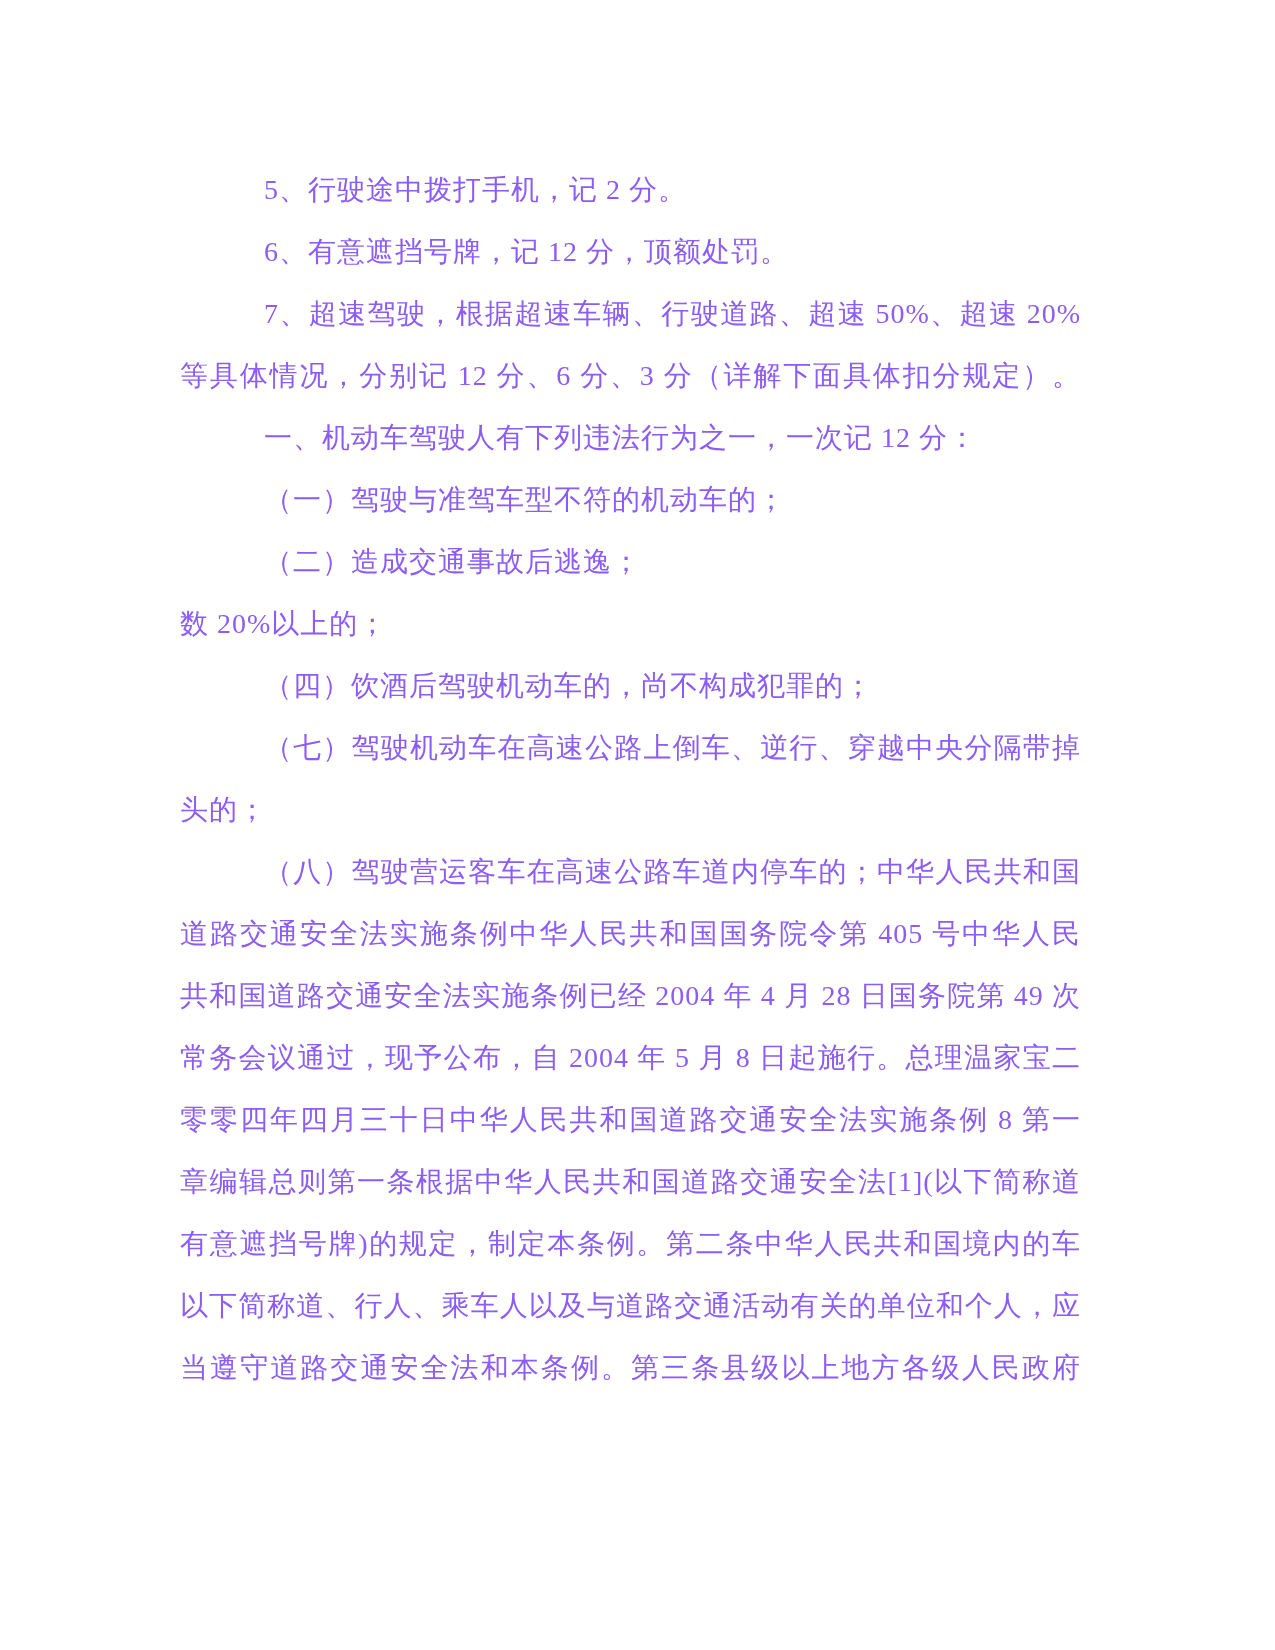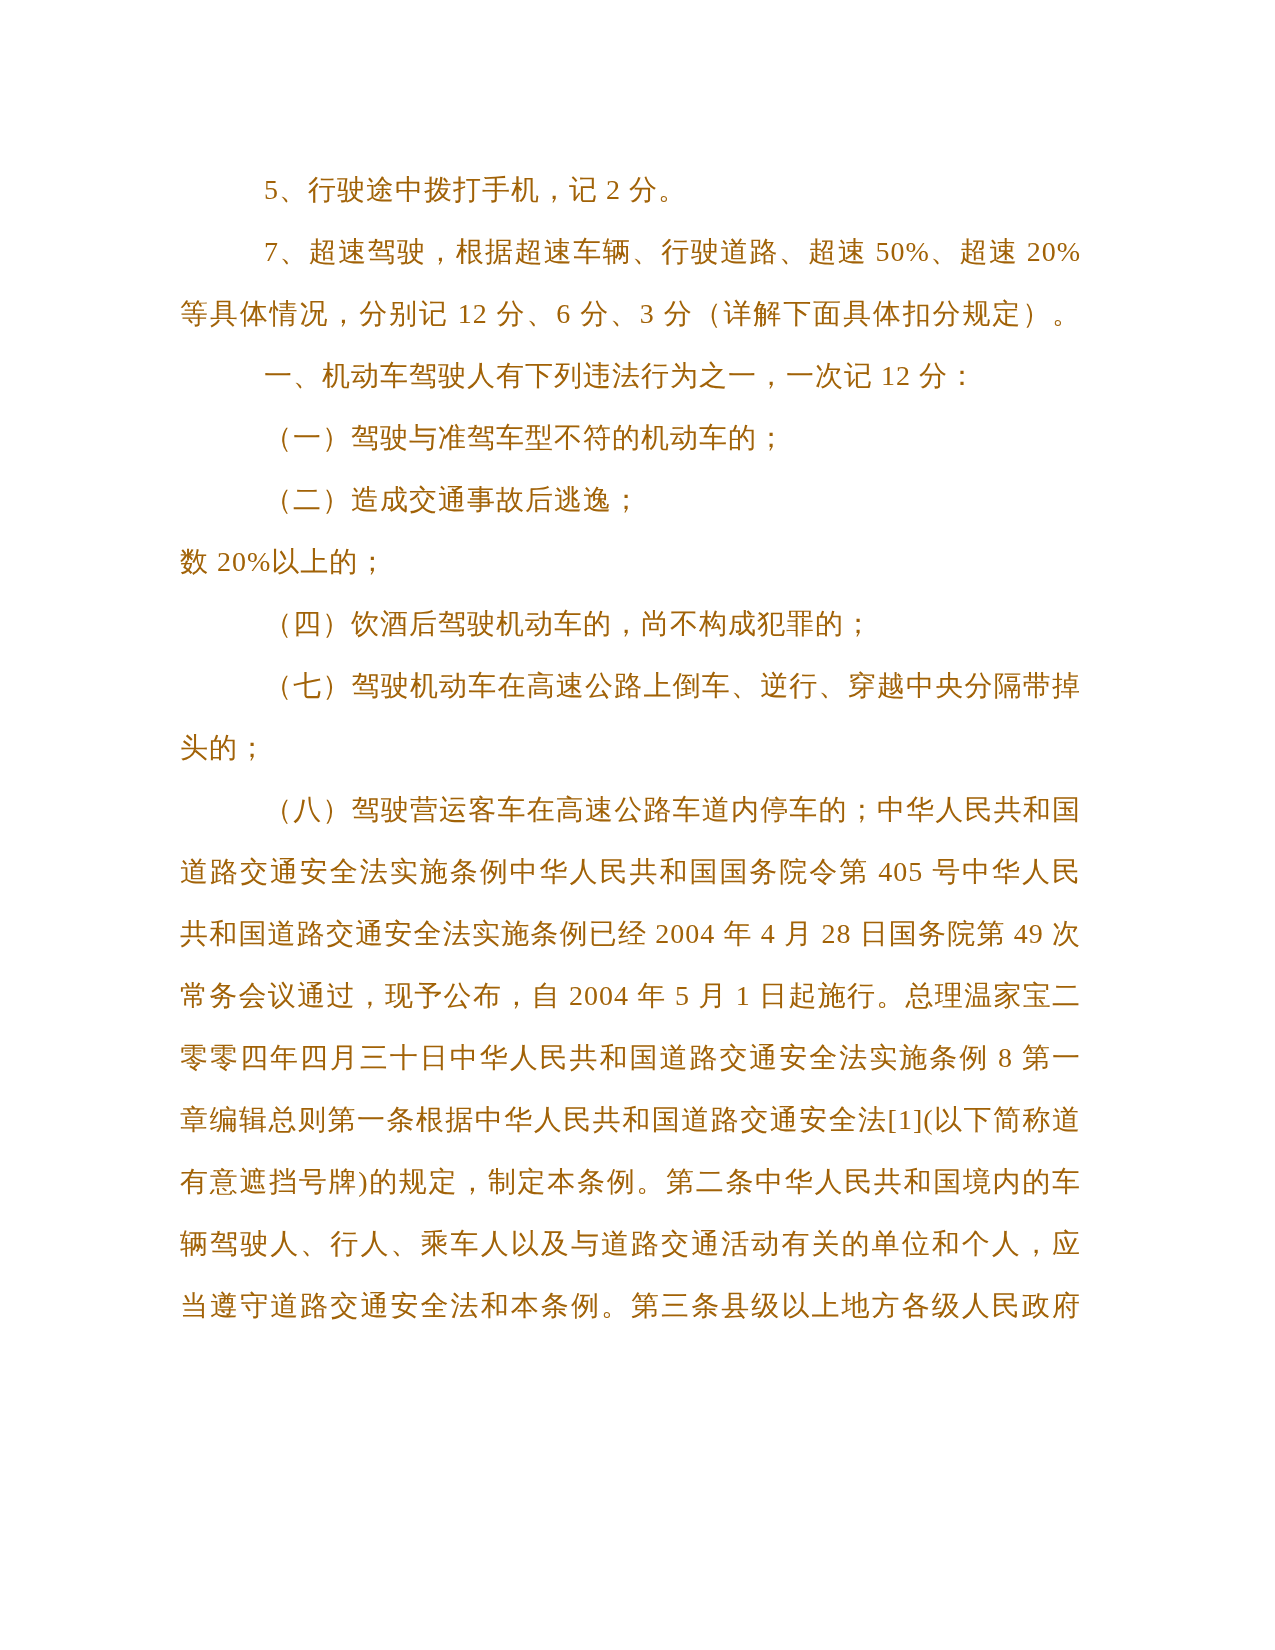--- a/index.html
+++ b/index.html
@@ -46,34 +46,35 @@
     white-space: normal;
     text-align: justify;
     text-align-last: justify;
     text-justify: inter-character;
   }
 </style>
 </head>
 <body style="background: rgb(255, 255, 255);">
 
 <div class="page">
-  <div class="doc-body" style="color: #a16207;">
+  <div class="doc-body" style="color: #8b5cf6;">
       <div class="text-line indent">5、行驶途中拨打手机，记 2 分。</div>
+      <div class="text-line indent">6、有意遮挡号牌，记 12 分，顶额处罚。</div>
       <div class="text-line indent justify">7、超速驾驶，根据超速车辆、行驶道路、超速 50%、超速 20%</div>
       <div class="text-line justify">等具体情况，分别记 12 分、6 分、3 分（详解下面具体扣分规定）。</div>
       <div class="text-line indent">一、机动车驾驶人有下列违法行为之一，一次记 12 分：</div>
       <div class="text-line indent">（一）驾驶与准驾车型不符的机动车的；</div>
       <div class="text-line indent">（二）造成交通事故后逃逸；</div>
       <div class="text-line">数 20%以上的；</div>
       <div class="text-line indent">（四）饮酒后驾驶机动车的，尚不构成犯罪的；</div>
       <div class="text-line indent justify">（七）驾驶机动车在高速公路上倒车、逆行、穿越中央分隔带掉</div>
       <div class="text-line">头的；</div>
       <div class="text-line indent justify">（八）驾驶营运客车在高速公路车道内停车的；中华人民共和国</div>
       <div class="text-line justify">道路交通安全法实施条例中华人民共和国国务院令第 405 号中华人民</div>
       <div class="text-line justify">共和国道路交通安全法实施条例已经 2004 年 4 月 28 日国务院第 49 次</div>
-      <div class="text-line justify">常务会议通过，现予公布，自 2004 年 5 月 1 日起施行。总理温家宝二</div>
+      <div class="text-line justify">常务会议通过，现予公布，自 2004 年 5 月 8 日起施行。总理温家宝二</div>
       <div class="text-line justify">零零四年四月三十日中华人民共和国道路交通安全法实施条例 8 第一</div>
       <div class="text-line justify">章编辑总则第一条根据中华人民共和国道路交通安全法[1](以下简称道</div>
       <div class="text-line justify">有意遮挡号牌)的规定，制定本条例。第二条中华人民共和国境内的车</div>
-      <div class="text-line justify">辆驾驶人、行人、乘车人以及与道路交通活动有关的单位和个人，应</div>
+      <div class="text-line justify">以下简称道、行人、乘车人以及与道路交通活动有关的单位和个人，应</div>
       <div class="text-line justify">当遵守道路交通安全法和本条例。第三条县级以上地方各级人民政府</div>
     </div>
 </div>
 
 </body></html>

